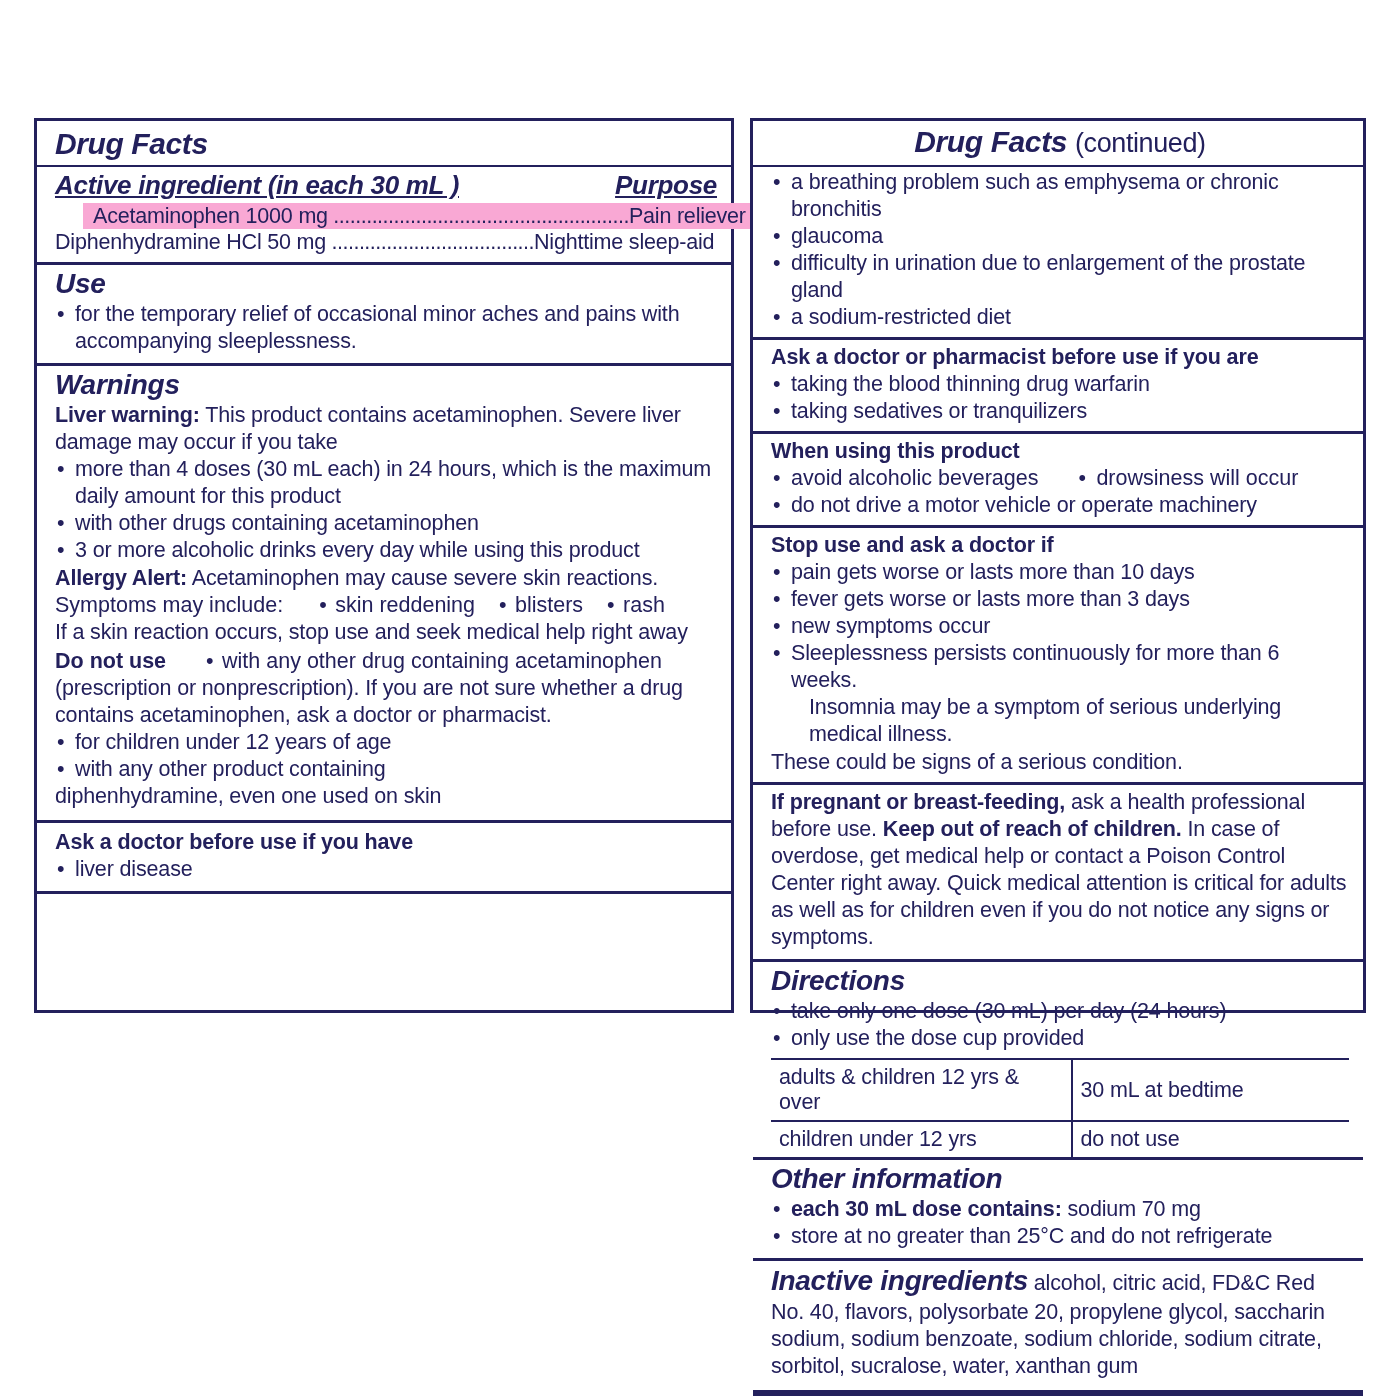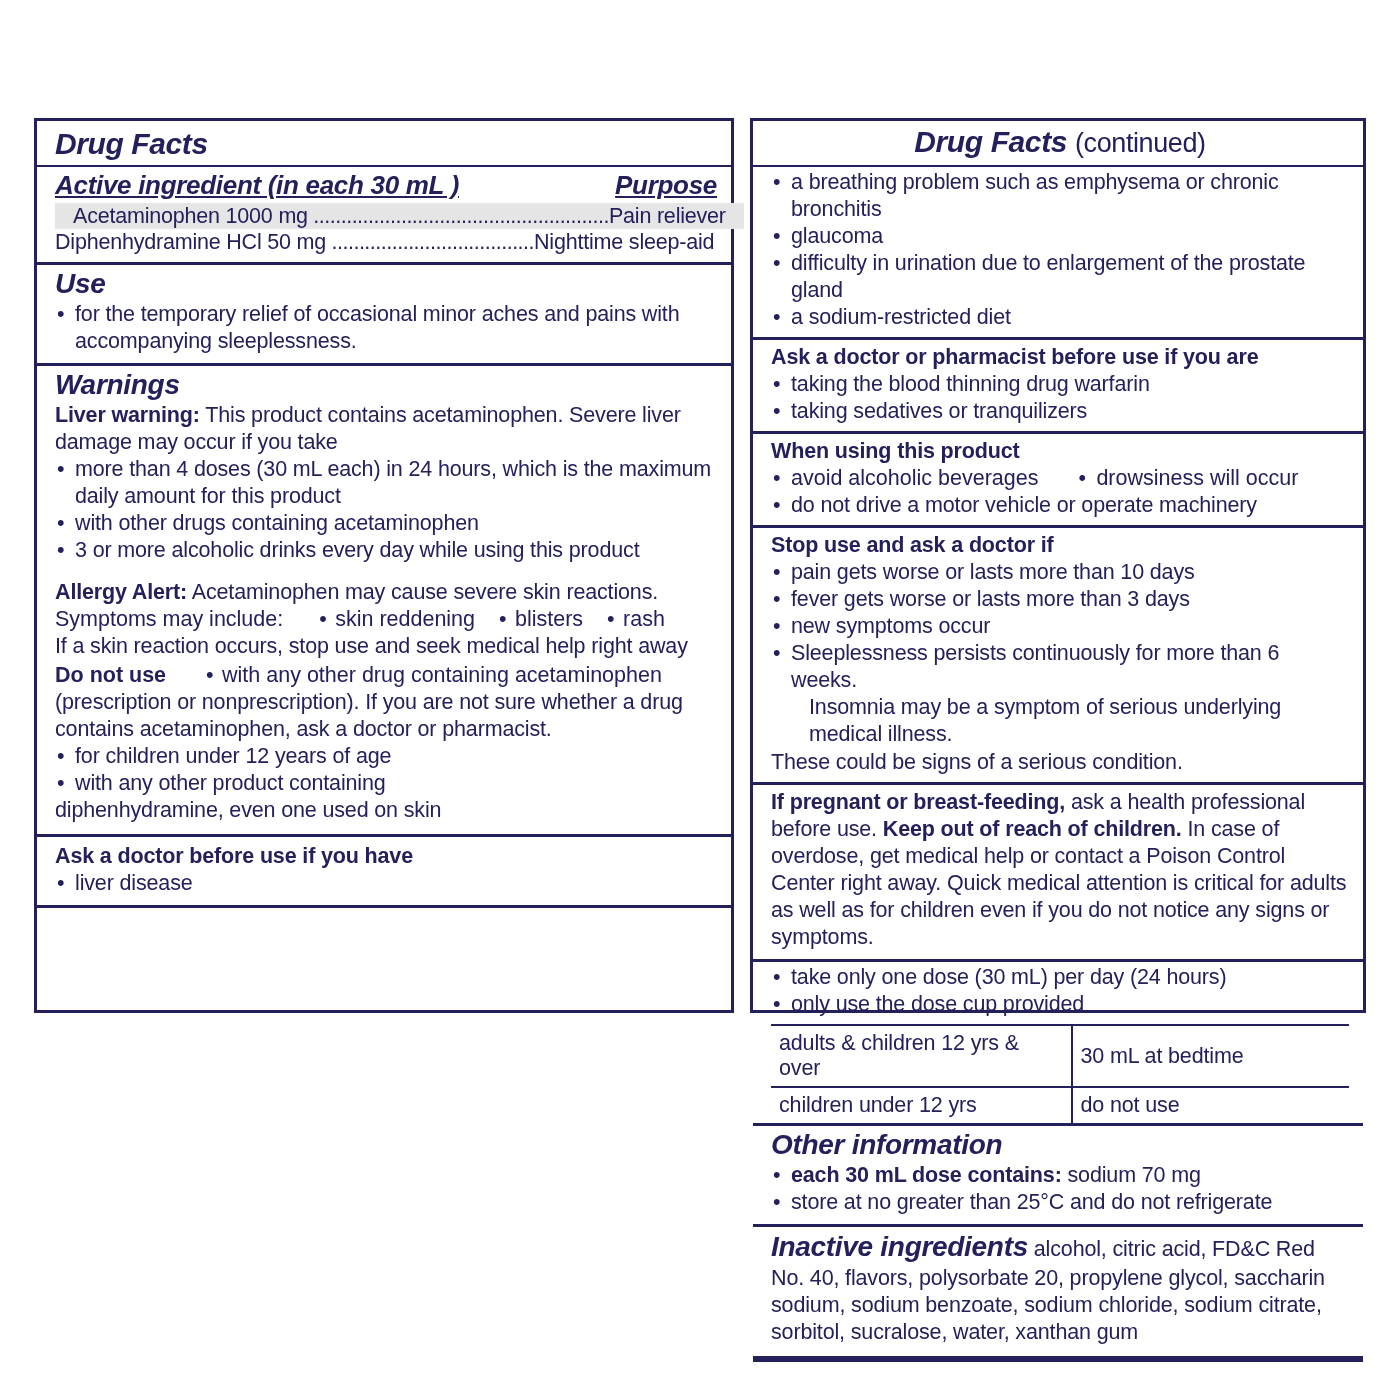--- a/index.html
+++ b/index.html
@@ -63,23 +63,24 @@
   }
   .title-row .purpose { font-size: 26px; }
 
   .ing-line {
     font-size: 21.5px;
     line-height: 1.24;
     white-space: nowrap;
     letter-spacing: -0.2px;
   }
   .hl {
-    background: #e5e5e5;
+    background: #f9a8d4;
     display: inline-block;
-    padding: 0 18px;
+    padding: 0 10px;
+    margin-left: 28px;
   }
   .dots { letter-spacing: -0.5px; }
 
   .head {
     font-weight: bold;
     font-style: italic;
     font-size: 28px;
     letter-spacing: -0.3px;
     padding: 1px 0 1px 0;
   }
@@ -174,21 +175,21 @@
       <div class="head">Warnings</div>
 
       <p class="txt"><b class="inl">Liver warning:</b><span> This product contains acetaminophen. Severe liver damage may occur if you take</span></p>
 
       <ul class="bullets">
         <li>more than 4 doses (30 mL each) in 24 hours, which is the maximum daily amount for this product</li>
         <li>with other drugs containing acetaminophen</li>
         <li>3 or more alcoholic drinks every day while using this product</li>
       </ul>
 
-      <p class="txt" style="margin-top:14px;"><b class="inl">Allergy Alert:</b><span> Acetaminophen may cause severe skin reactions.</span></p>
+      <p class="txt" style="margin-top:0;"><b class="inl">Allergy Alert:</b><span> Acetaminophen may cause severe skin reactions.</span></p>
 
       <div class="sym-row">
         <span>Symptoms may include:</span>
         <span style="display:inline-block; width:22px;"></span>
         <span style="position:relative; padding-left:18px;"><span style="position:absolute;left:2px;">•</span><span>skin reddening</span></span>
         <span style="display:inline-block; width:10px;"></span>
         <span style="position:relative; padding-left:18px;"><span style="position:absolute;left:2px;">•</span><span>blisters</span></span>
         <span style="display:inline-block; width:10px;"></span>
         <span style="position:relative; padding-left:18px;"><span style="position:absolute;left:2px;">•</span><span>rash</span></span>
       </div>
@@ -262,20 +263,21 @@
         <li><span>Sleeplessness persists continuously for more than 6 weeks.</span><span class="ind">Insomnia may be a symptom of serious underlying medical illness.</span></li>
       </ul>
       <p class="txt">These could be signs of a serious condition.</p>
     </div>
 
     <div class="sect" style="padding-top:4px; padding-bottom:8px;">
       <p class="txt"><b class="inl">If pregnant or breast-feeding,</b><span> ask a health professional before use. </span><b class="inl">Keep out of reach of children.</b><span> In case of overdose, get medical help or contact a Poison Control Center right away. Quick medical attention is critical for adults as well as for children even if you do not notice any signs or symptoms.</span></p>
     </div>
 
     <div class="sect" style="padding-top:2px; padding-bottom:0px;">
+      <div class="head">Directions</div>
       <ul class="bullets">
         <li>take only one dose (30 mL) per day (24 hours)</li>
         <li>only use the dose cup provided</li>
       </ul>
       <table class="dose">
         <tbody>
             <tr>
           <td class="first">adults &amp; children 12 yrs &amp; over</td>
           <td>30 mL at bedtime</td>
         </tr>

